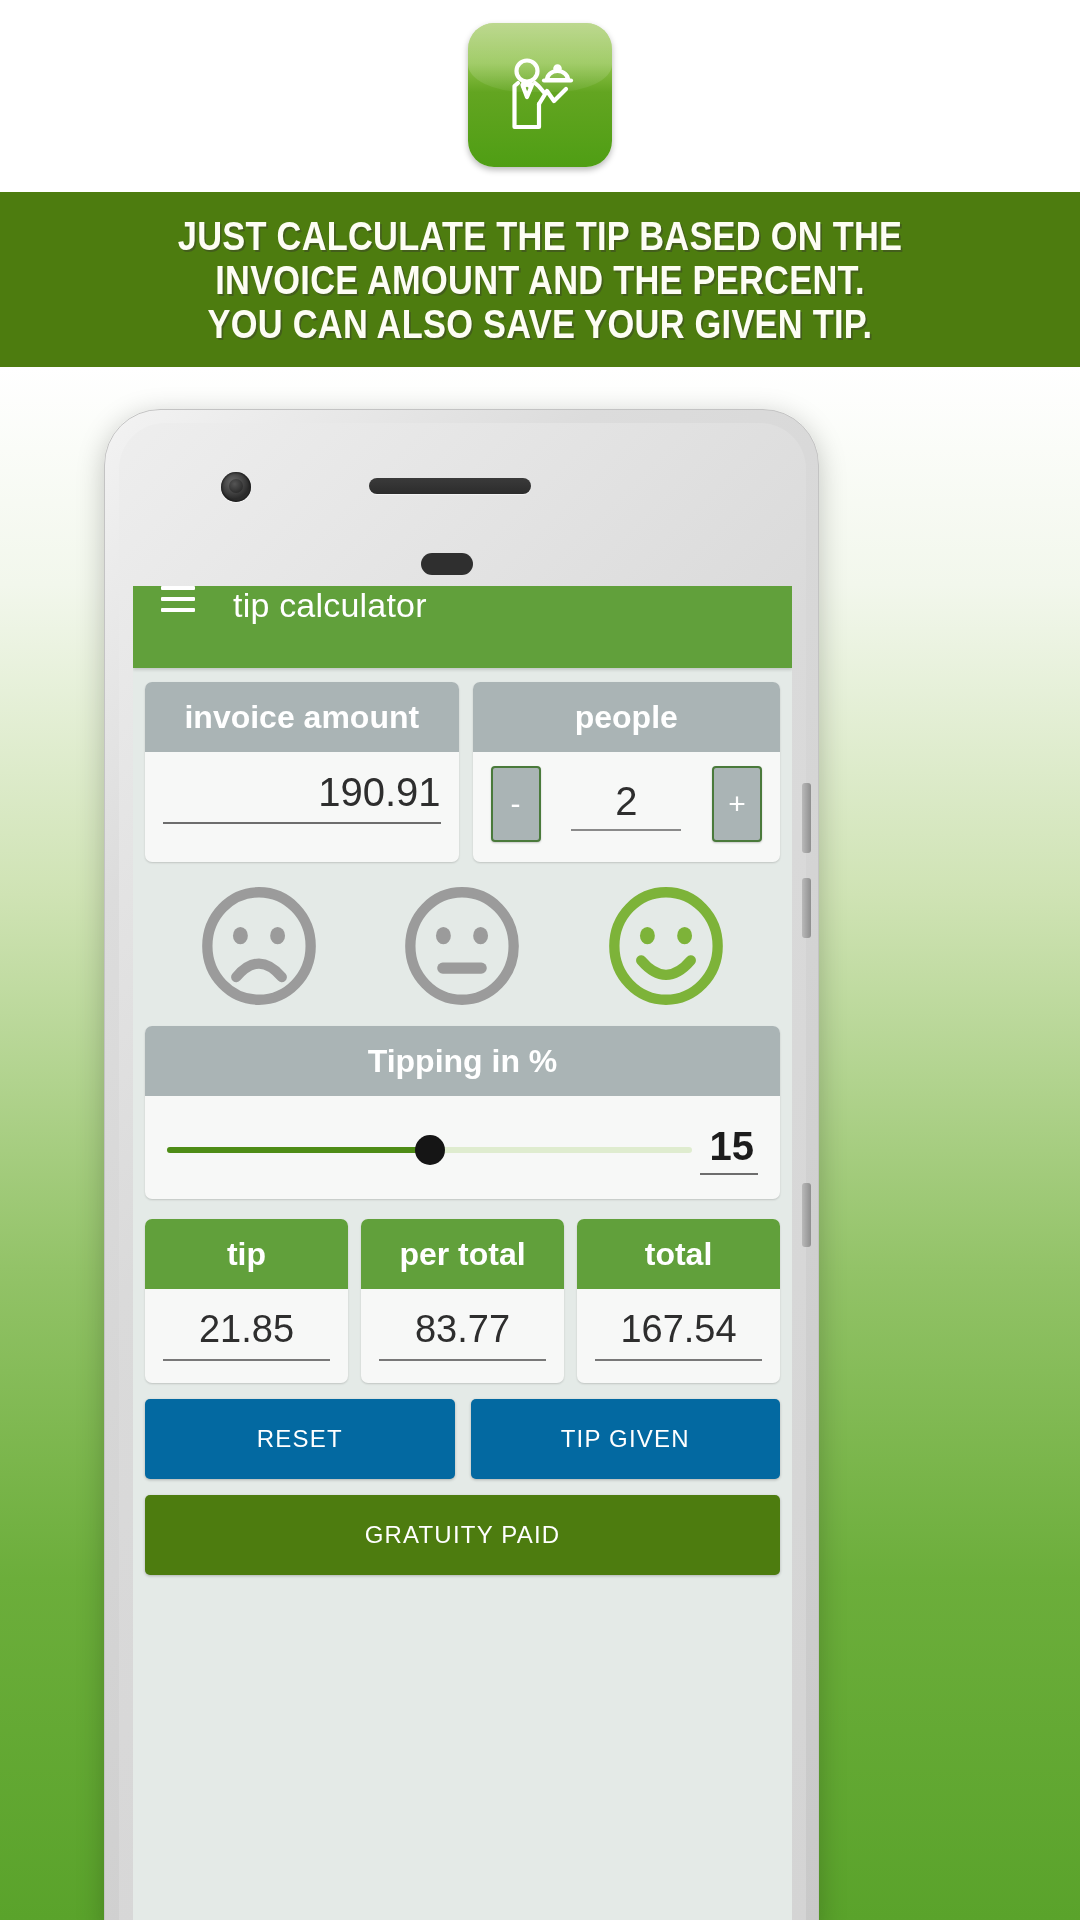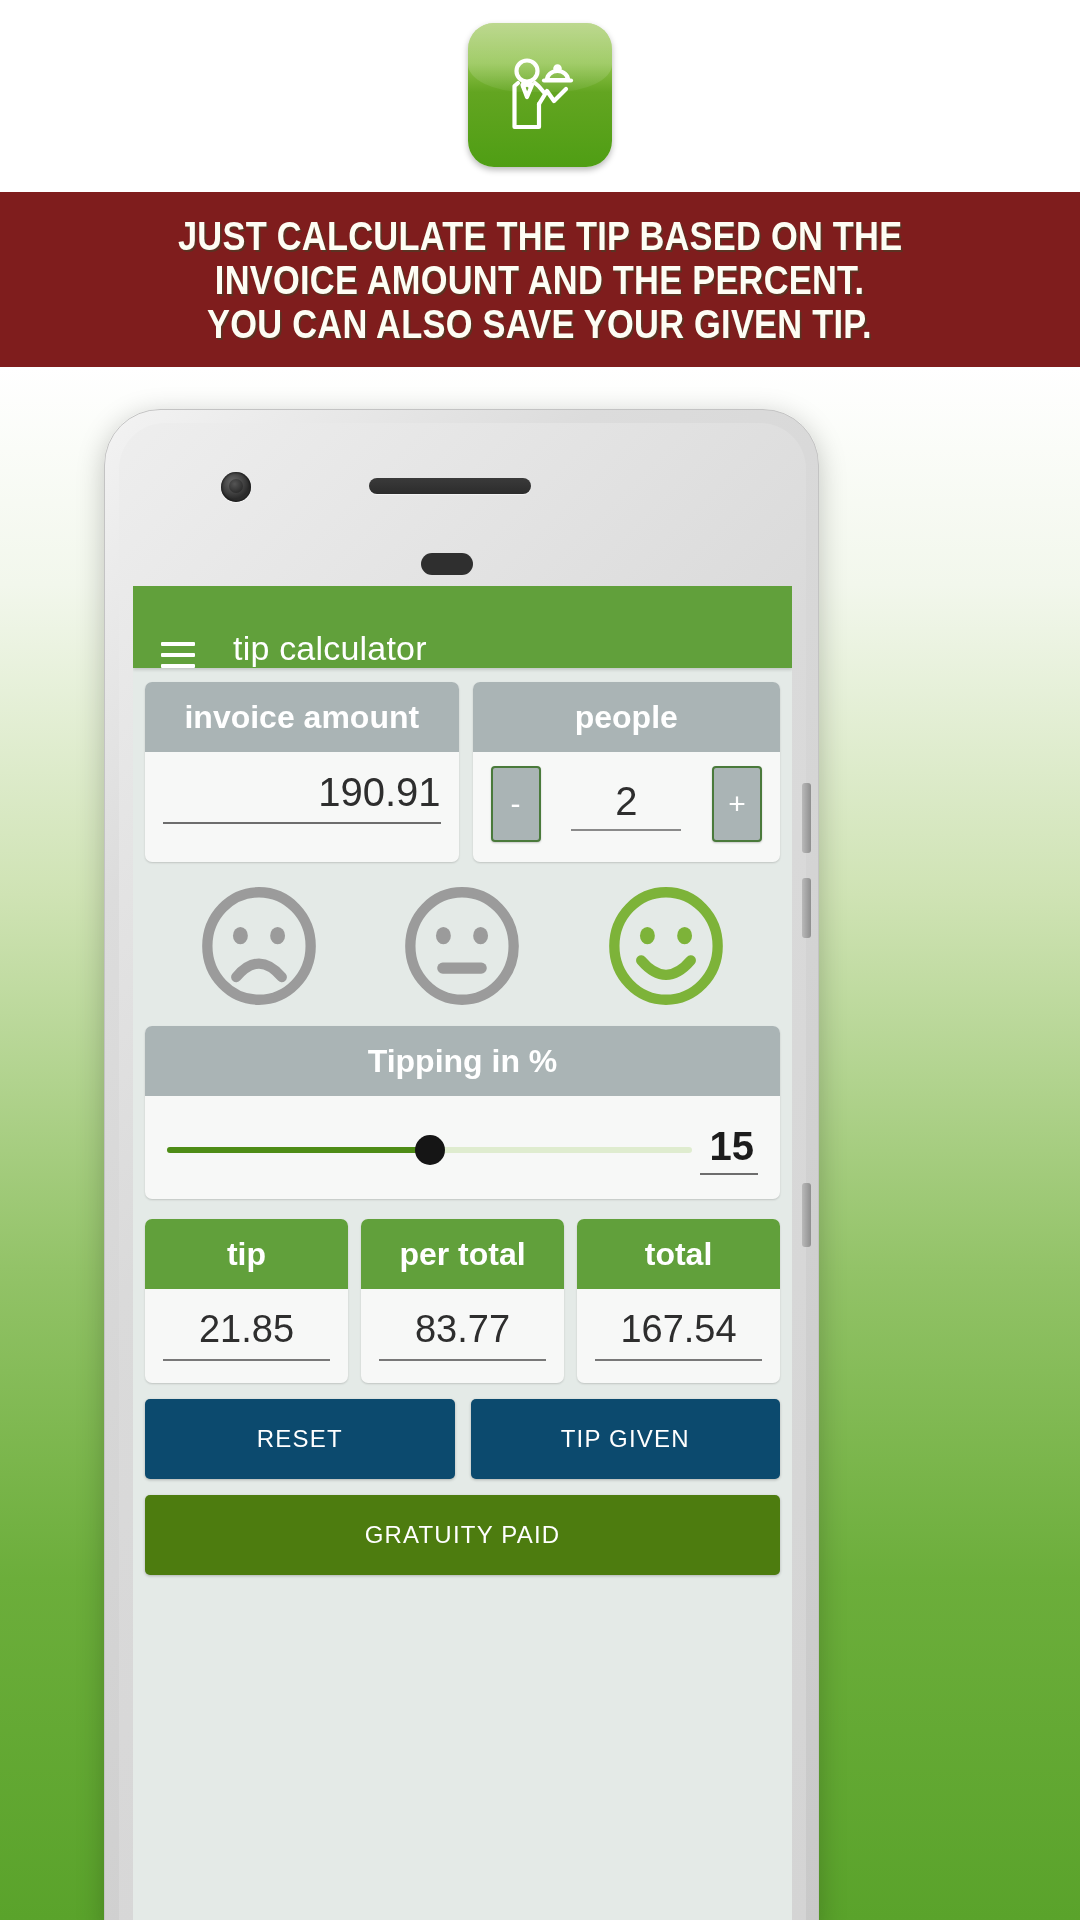--- a/index.html
+++ b/index.html
@@ -26,22 +26,22 @@
   .app-icon::before{
     content:""; position:absolute; left:0; top:0; width:100%; height:48%;
     background:linear-gradient(to bottom,rgba(255,255,255,.34),rgba(255,255,255,.05));
     border-radius:26px 26px 40% 40%;
   }
   .app-icon svg{ position:relative; z-index:2; }
 
   
   .banner{
     position:absolute; top:192px; left:0; width:1080px; height:175px;
-    background:#7f1d1d;
-    display:flex; flex-direction:column; align-items:center; justify-content:center;
+    background:#4d7c0f;
+    display:flex; flex-direction:column; justify-content:center;
   }
   .banner-line{
     color:#fdfdf4; font-weight:bold; font-size:40px; line-height:44px;
     letter-spacing:.3px; text-align:center;
     transform: scaleX(0.86); transform-origin:center;
     white-space:nowrap;
     text-shadow:2px 2px 0 rgba(60,70,40,.55);
   }
 
   
@@ -77,21 +77,21 @@
   .vol1{ top:360px; height:70px; }
   .vol2{ top:455px; height:60px; }
   .vol3{ top:760px; height:64px; }
 
   
   .screen{
     position:absolute; left:14px; top:163px; width:659px; height:1337px;
     background:#e4eae7; overflow:hidden;
   }
   .appbar{
-    height:82px; background:#61a03b; display:flex; align-items:flex-end; padding-left:28px;
+    height:82px; background:#61a03b; display:flex; align-items:flex-start; padding-left:28px;
     box-shadow:0 2px 3px rgba(0,0,0,.14);
   }
   .hamburger{ width:34px; height:26px; display:flex; flex-direction:column; justify-content:space-between; cursor:pointer;}
   .hamburger span{ display:block; height:4px; background:#fff; border-radius:1px; }
   .appbar-title{ color:#fff; font-size:34px; margin-left:38px; letter-spacing:.2px; }
 
   .screen-body{ padding:14px 12px 0 12px; }
 
   .row{ display:flex; gap:14px; }
 
@@ -127,21 +127,21 @@
   .thumb{ position:absolute; top:-12px; left:50%; margin-left:-15px; width:30px; height:30px;
           border-radius:50%; background:#151515; }
   .pct{ font-size:40px; font-weight:bold; color:#1c1c1c; border-bottom:2px solid #6d6d6d;
         padding:0 4px 4px 4px; min-width:58px; text-align:right; }
 
   .results{ display:flex; gap:13px; margin-top:20px; }
   .results .card{ flex:1; }
 
   .btn-row{ display:flex; gap:16px; margin-top:16px; }
   .btn{
-    flex:1; background:#0c4a6e; color:#fff; font-size:24px; letter-spacing:1.2px;
+    flex:1; background:#0369a1; color:#fff; font-size:24px; letter-spacing:1.2px;
     text-align:center; padding:26px 0; border-radius:5px;
     box-shadow:0 1px 3px rgba(0,0,0,.24);
   }
   .btn.wide{ width:100%; background:#4d7c0f; margin-top:16px; }
 </style>
 </head>
 <body>
 
 <div class="page">
 

